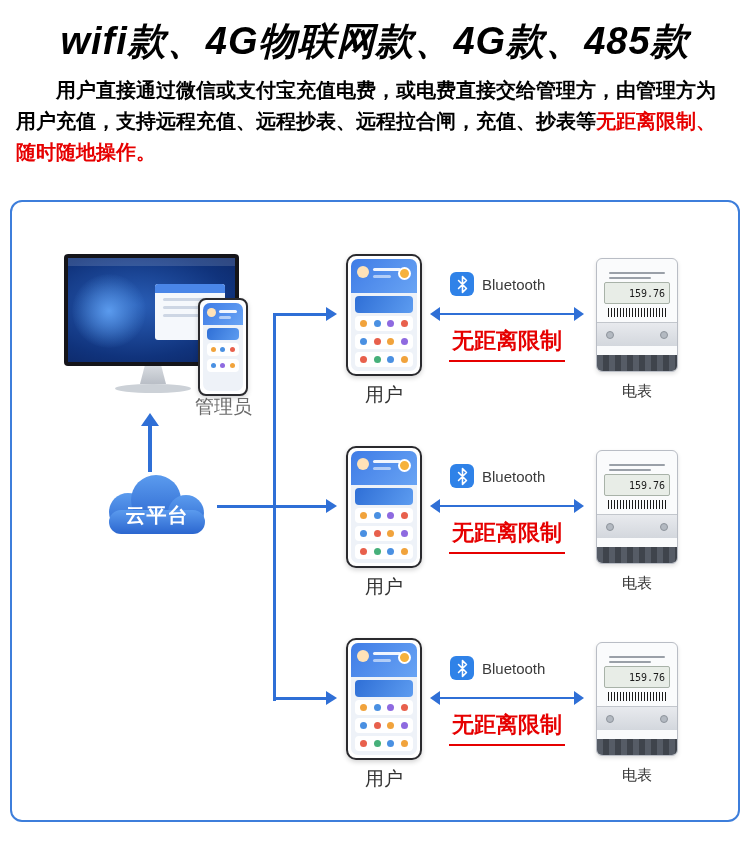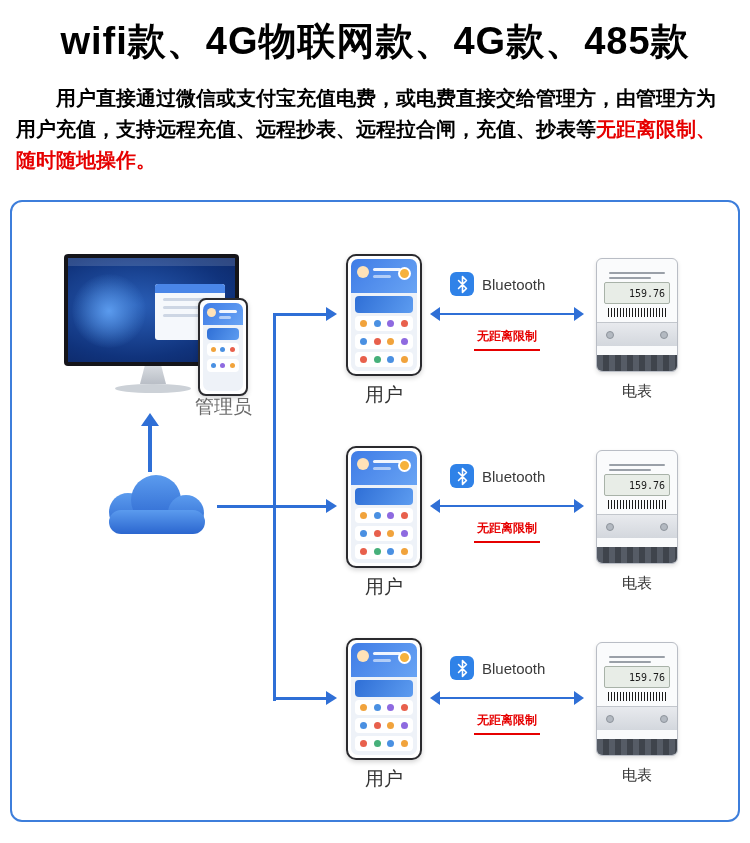--- a/index.html
+++ b/index.html
@@ -1,21 +1,21 @@
 <!DOCTYPE html>
 <html><head>
 <meta charset="utf-8">
 <style>
   html,body{margin:0;padding:0;background:#fff;}
   .page{position:relative;width:750px;height:843px;background:#fff;overflow:hidden;
         font-family:"Liberation Sans",sans-serif;}
 
   
-  .title{margin:16px 10px 16px;text-align:center;font-size:38px;font-weight:bold;
-         color:#000;letter-spacing:1px;}
+  .title{margin:16px 10px 8px;text-align:center;font-size:38px;font-weight:bold;
+         color:#000;letter-spacing:1px;font-style:italic;}
   .intro{margin:8px 16px 0;font-size:20px;font-weight:bold;color:#000;
          line-height:1.55;text-indent:2em;}
   .intro .red{color:#e60000;}
 
   
   .frame{position:absolute;left:10px;top:200px;width:726px;height:618px;
          border:2px solid #3d7edb;border-radius:12px;background:#fff;}
   .frame *{box-sizing:border-box;}
 
   
@@ -91,21 +91,21 @@
   .bt-badge{position:absolute;left:438px;top:18px;display:flex;align-items:center;gap:8px;}
   .bt-icon{width:24px;height:24px;border-radius:6px;background:#2f82e8;
            display:flex;align-items:center;justify-content:center;}
   .bt-text{font-size:15px;color:#3a3a3a;}
   .link-line{position:absolute;left:420px;top:59px;width:150px;height:2px;background:#2f6fd6;}
   .link-line::before{content:"";position:absolute;left:-9px;top:-6px;
                      border:7px solid transparent;border-right:10px solid #2f6fd6;}
   .link-line::after{content:"";position:absolute;right:-9px;top:-6px;
                     border:7px solid transparent;border-left:10px solid #2f6fd6;}
   .nolimit{position:absolute;left:416px;top:72px;width:158px;text-align:center;}
-  .nolimit span{display:inline-block;color:#e60000;font-size:12px;font-weight:bold;
+  .nolimit span{display:inline-block;color:#e60000;font-size:22px;font-weight:bold;
                 border-bottom:2px solid #e60000;padding:0 3px 4px;}
 
   
   .meter{position:absolute;left:584px;top:4px;width:82px;height:114px;
          background:#fafbfc;border:1px solid #b9bdc5;border-radius:6px;
          overflow:hidden;padding-top:13px;box-shadow:0 2px 4px rgba(0,0,0,.12);}
   .mt-line{height:2px;background:#9aa0a8;border-radius:1px;}
   .mt-line.a{margin:0 12px 3px;}
   .mt-line.b{margin:0 26px 0 12px;}
   .lcd{margin:3px 7px 0;height:22px;background:#e8ede7;border:1px solid #a8b2a8;
@@ -182,20 +182,21 @@
             <stop offset="1" stop-color="#2b66cf"></stop>
           </linearGradient>
         </defs>
         <g fill="url(#cg)">
           <circle cx="34" cy="40" r="19"></circle>
           <circle cx="62" cy="28" r="25"></circle>
           <circle cx="92" cy="41" r="18"></circle>
           <rect x="15" y="38" width="96" height="24" rx="12"></rect>
         </g>
       </svg>
+      <span class="cloud-label">云平台</span>
     </div>
 
     <div class="h-feed"></div>
     <div class="v-line"></div>
     <div class="branch" style="top:111px"></div>
     <div class="branch" style="top:303px"></div>
     <div class="branch" style="top:495px"></div>
 
     <div class="row" style="top:52px">
       <div class="phone">

